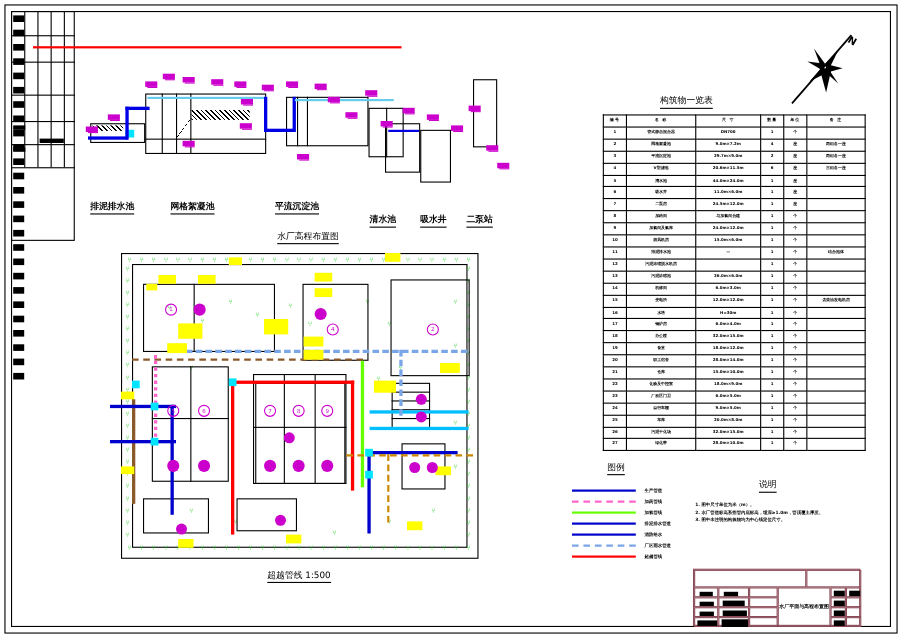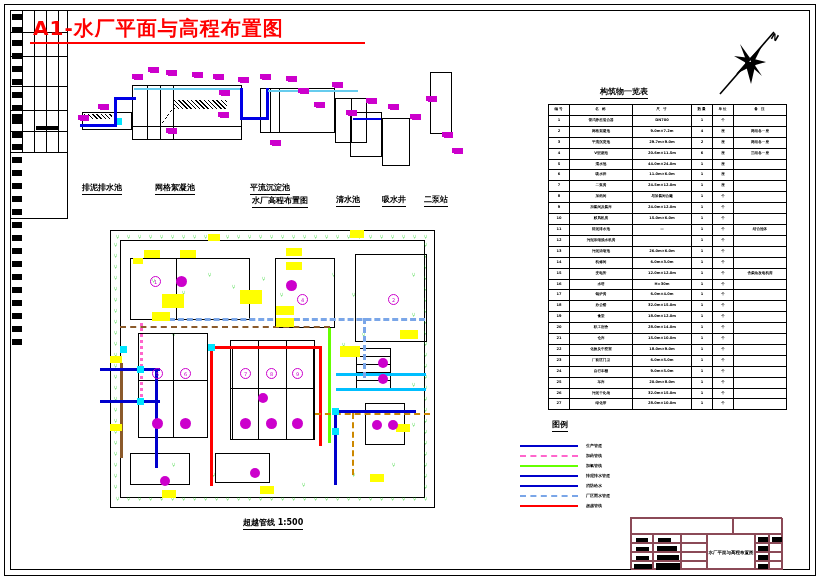--- a/index.html
+++ b/index.html
@@ -17,21 +17,21 @@
   .ruler-col{border:1px solid #000;box-sizing:border-box;}
   .tick{background:#000;}
 
   
   #doc-title{left:33px;top:15px;color:#ff0000;font-size:20px;font-weight:bold;
              letter-spacing:1px;white-space:nowrap;
              font-family:"DejaVu Sans","Liberation Sans",sans-serif;}
   #title-rule{left:30px;top:42px;width:335px;height:2px;background:#ff0000;}
   .cad-lbl{font-size:8px;color:#000;font-weight:bold;white-space:nowrap;
            border-bottom:1.5px solid #000;padding-bottom:1px;}
-  .sec-title{font-size:8px;color:#000;font-weight:bold;white-space:nowrap;
+  .sec-title{font-size:8px;color:#000;font-weight:normal;white-space:nowrap;
              border-bottom:1.5px solid #000;padding-bottom:1px;}
 
   
   .prof-box{border:1px solid #000;box-sizing:border-box;background:transparent;}
   .pipe-blue{background:#0000e6;}
   .pipe-cyan{background:#66ccee;}
   .mag{background:#cc00cc;}
   .hatch{background:
      repeating-linear-gradient(45deg,#000 0 1px,transparent 1px 3px);}
 
@@ -132,21 +132,20 @@
       <div class="abs tick" style="left: 12px; top: 248px; width: 10px; height: 6px;"></div>
       <div class="abs tick" style="left: 12px; top: 261px; width: 10px; height: 6px;"></div>
       <div class="abs tick" style="left: 12px; top: 274px; width: 10px; height: 6px;"></div>
       <div class="abs tick" style="left: 12px; top: 287px; width: 10px; height: 6px;"></div>
       <div class="abs tick" style="left: 12px; top: 300px; width: 10px; height: 6px;"></div>
       <div class="abs tick" style="left: 12px; top: 313px; width: 10px; height: 6px;"></div>
       <div class="abs tick" style="left: 12px; top: 326px; width: 10px; height: 6px;"></div>
       <div class="abs tick" style="left: 12px; top: 339px; width: 10px; height: 6px;"></div>
     </div>
 
-  <div class="abs" id="doc-title">A1-水厂平面与高程布置图</div>
   <div class="abs" id="title-rule"></div>
 
   <div class="abs" id="compass">
     <svg width="76" height="78" viewBox="0 0 76 78">
       <line x1="8" y1="72" x2="62" y2="10" stroke="#000" stroke-width="1.6"></line>
       <path d="M38 36 L28 22 L34 38 Z" fill="#000"></path>
       <path d="M38 36 L50 24 L42 40 Z" fill="#000"></path>
       <path d="M38 36 L22 34 L36 42 Z" fill="#000"></path>
       <path d="M38 36 L54 40 L40 44 Z" fill="#000"></path>
       <path d="M38 36 L24 52 L36 46 Z" fill="#000"></path>
@@ -246,21 +245,21 @@
     </div>
 
     <div class="abs cad-lbl" style="left:12px;top:130px;">排泥排水池</div>
     <div class="abs cad-lbl" style="left:85px;top:130px;">网格絮凝池</div>
     <div class="abs cad-lbl" style="left:180px;top:130px;">平流沉淀池</div>
     <div class="abs cad-lbl" style="left:266px;top:142px;">清水池</div>
     <div class="abs cad-lbl" style="left:312px;top:142px;">吸水井</div>
     <div class="abs cad-lbl" style="left:354px;top:142px;">二泵站</div>
   </div>
 
-  <div class="abs sec-title" style="left:252px;top:195px;">水厂高程布置图</div>
+  <div class="abs sec-title" style="left:252px;top:209px;">水厂高程布置图</div>
 
   <div id="plan-wrap" class="abs">
 
     <div class="abs plan-out" style="left:10px;top:2px;width:325px;height:278px;"></div>
     <div class="abs plan-in" style="left:20px;top:12px;width:305px;height:258px;"></div>
 
     <div class="abs" id="grass-layer" style="left:12px;top:4px;width:321px;height:274px;">
         <span class="grasspt" style="left: 4px; top: 2px;">⑂</span>
         <span class="grasspt" style="left: 4px; top: 264px;">⑂</span>
         <span class="grasspt" style="left: 15px; top: 2px;">⑂</span>
@@ -746,20 +745,26 @@
           <div class="lg-line" style="height: 0px; border-top: 2px dashed rgb(122, 166, 232);"></div>
           <div class="lg-txt">厂区雨水管道</div>
         </div>
         <div class="lg-row">
           <div class="lg-line" style="background: rgb(255, 0, 0);"></div>
           <div class="lg-txt">超越管线</div>
         </div>
       </div>
   </div>
 
+  <div id="notes" class="abs">
+    <div class="sec-title" style="display:inline-block;margin-left:58px;margin-bottom:7px;">说明</div>
+    <div class="note-l">1. 图中尺寸单位为米（m）。</div>
+    <div class="note-l">2. 水厂管道标高系指管内底标高，埋深≥1.0m，管顶覆土厚度。</div>
+    <div class="note-l">3. 图中未注明的构筑物均为中心线定位尺寸。</div>
+  </div>
 
   <div id="tblock" class="abs">
     <div class="tb-cell" style="left:0;top:0;width:102px;height:16px;"></div>
     <div class="tb-cell" style="left:102px;top:0;width:50px;height:16px;"></div>
 
     <div class="tb-cell" style="left:0;top:16px;width:22px;height:9px;">
       <div class="abs tb-fill" style="left:4px;top:2.5px;width:12px;height:4px;"></div>
     </div>
     <div class="tb-cell" style="left:22px;top:16px;width:28px;height:9px;">
       <div class="abs tb-fill" style="left:4px;top:2.5px;width:13px;height:4px;"></div>

